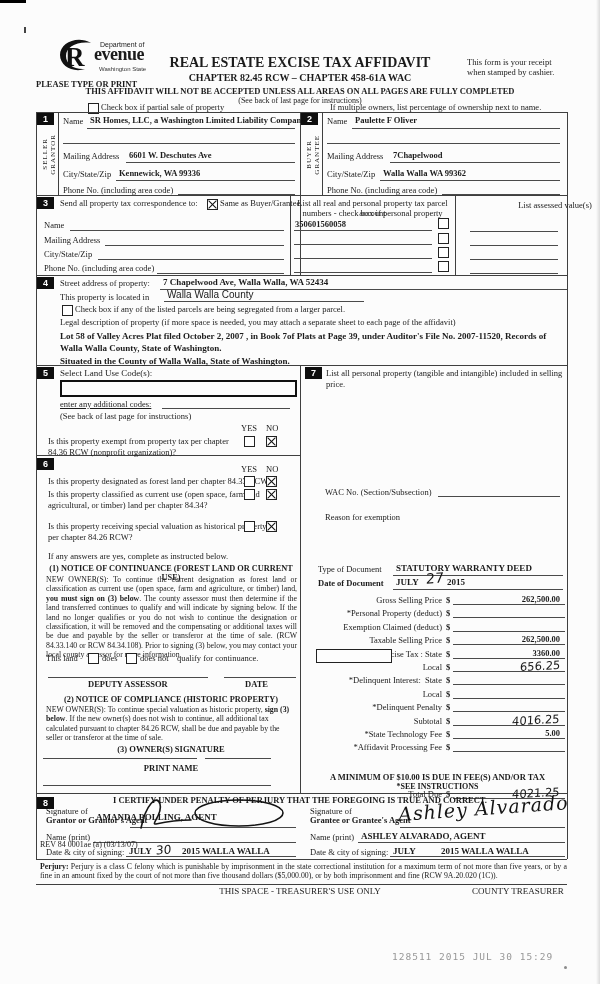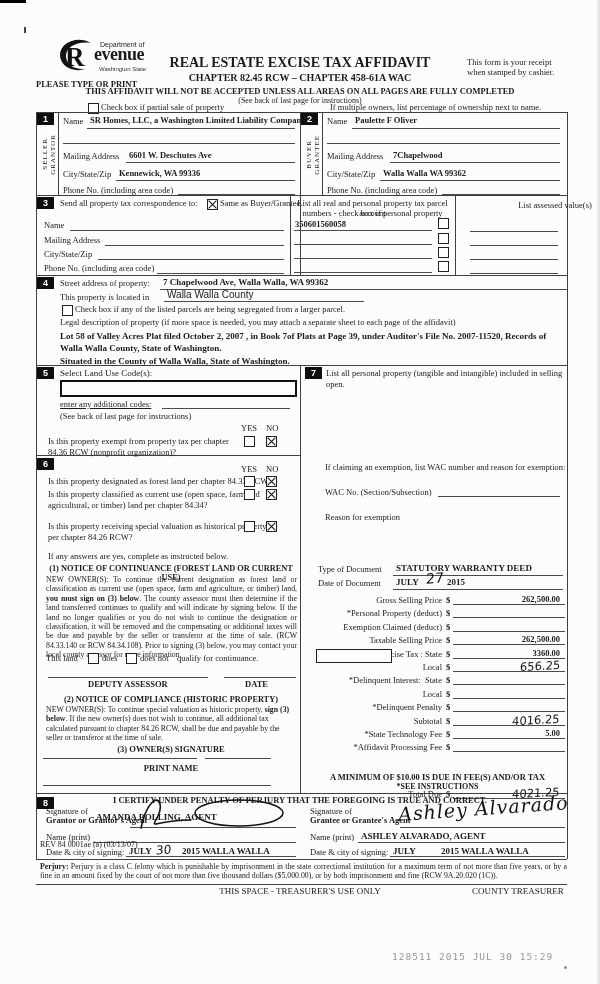--- a/index.html
+++ b/index.html
@@ -139,21 +139,21 @@
   <div class="cb" style="left:438px;top:261px;"></div>
 
   <div class="s ctr t85" style="left:457px;top:200px;width:108px;margin-left:44px;">List assessed value(s)</div>
   <div class="ul" style="left:470px;top:221px;width:88px;height:10px;"></div>
   <div class="ul" style="left:470px;top:235px;width:88px;height:10px;"></div>
   <div class="ul" style="left:470px;top:249px;width:88px;height:10px;"></div>
   <div class="ul" style="left:470px;top:263px;width:88px;height:10px;"></div>
 
   <div class="numbox" style="left:37px;top:277px;">4</div>
   <div class="s t85" style="left:60px;top:278px;">Street address of property:</div>
-  <div class="s b t9" style="left:163px;top:277px;">7 Chapelwood Ave, Walla Walla, WA  99362</div>
+  <div class="s b t9" style="left:163px;top:277px;">7 Chapelwood Ave, Walla Walla, WA  52434</div>
   <div class="ul" style="left:160px;top:279px;width:407px;height:10px;"></div>
   <div class="s t85" style="left:60px;top:292px;">This property is located in</div>
   <div class="s sans t10" style="left:167px;top:289px;">Walla Walla County</div>
   <div class="ul" style="left:164px;top:291px;width:200px;height:10px;"></div>
   <div class="cb" style="left:62px;top:305px;"></div>
   <div class="s t85" style="left:75px;top:304px;">Check box if any of the listed parcels are being segregated from a larger parcel.</div>
   <div class="s t85" style="left:60px;top:317px;">Legal description of property (if more space is needed, you may attach a separate sheet to each page of the affidavit)</div>
   <div class="s b t9" style="left:60px;top:330px;width:505px;line-height:12px;">Lot  58  of Valley Acres Plat filed October 2, 2007 , in Book 7of Plats at Page 39, under Auditor's File No. 2007-11520, Records of Walla Walla County, State of Washington.</div>
   <div class="s b t9" style="left:60px;top:356px;">Situated in the County of Walla Walla, State of Washington.</div>
 
@@ -165,39 +165,38 @@
   <div class="s t85" style="left:60px;top:411px;">(See back of last page for instructions)</div>
   <div class="s t85" style="left:241px;top:423px;">YES</div>
   <div class="s t85" style="left:266px;top:423px;">NO</div>
   <div class="s t85" style="left:48px;top:436px;">Is this property exempt from property tax per chapter</div>
   <div class="s t85" style="left:48px;top:447px;">84.36 RCW (nonprofit organization)?</div>
   <div class="cb" style="left:244px;top:436px;"></div>
   <div class="cb ck" style="left:266px;top:436px;"></div>
 
   <div class="numbox" style="left:305px;top:367px;">7</div>
   <div class="s t85" style="left:326px;top:368px;">List all personal property (tangible and intangible) included in selling</div>
-  <div class="s t85" style="left:326px;top:379px;">open.</div>
+  <div class="s t85" style="left:326px;top:379px;">price.</div>
 
   <div class="numbox" style="left:37px;top:458px;">6</div>
   <div class="s t85" style="left:241px;top:464px;">YES</div>
   <div class="s t85" style="left:266px;top:464px;">NO</div>
   <div class="s t85" style="left:48px;top:476px;">Is this property designated as forest land per chapter 84.33 RCW?</div>
   <div class="cb" style="left:244px;top:476px;"></div>
   <div class="cb ck" style="left:266px;top:476px;"></div>
   <div class="s t85" style="left:48px;top:489px;">Is this property classified as current use (open space, farm and</div>
   <div class="cb" style="left:244px;top:489px;"></div>
   <div class="cb ck" style="left:266px;top:489px;"></div>
   <div class="s t85" style="left:48px;top:500px;">agricultural, or timber) land per chapter 84.34?</div>
   <div class="s t85" style="left:48px;top:521px;">Is this property receiving special valuation as historical property</div>
   <div class="cb" style="left:244px;top:521px;"></div>
   <div class="cb ck" style="left:266px;top:521px;"></div>
   <div class="s t85" style="left:48px;top:532px;">per chapter 84.26 RCW?</div>
   <div class="s t85" style="left:48px;top:551px;">If any answers are yes, complete as instructed below.</div>
 
-  <div class="s t85" style="left:325px;top:462px;">If claiming an exemption, list WAC number and reason for exemption:</div>
   <div class="s t85" style="left:325px;top:487px;">WAC No. (Section/Subsection)</div>
   <div class="ul" style="left:438px;top:486px;width:122px;height:10px;"></div>
   <div class="s t85" style="left:325px;top:512px;">Reason for exemption</div>
 
   <div class="s b ctr" style="left:44px;top:564px;width:254px;font-size:8.3px;">(1) NOTICE OF CONTINUANCE (FOREST LAND OR CURRENT USE)</div>
   <div class="s t78" style="left:46px;top:575px;width:251px;text-align:justify;"><span>NEW OWNER(S): To continue the current designation as forest land or classification as current use (open space, farm and agriculture, or timber) land, </span><b>you must sign on (3) below</b><span>. The county assessor must then determine if the land transferred continues to qualify and will indicate by signing below. If the land no longer qualifies or you do not wish to continue the designation or classification, it will be removed and the compensating or additional taxes will be due and payable by the seller or transferor at the time of sale. (RCW 84.33.140 or RCW 84.34.108). Prior to signing (3) below, you may contact your local county assessor for more information.</span></div>
   <div class="s t85" style="left:46px;top:653px;">This land</div>
   <div class="cb" style="left:88px;top:653px;"></div>
   <div class="s t85" style="left:102px;top:653px;">does</div>
   <div class="cb" style="left:126px;top:653px;"></div>
@@ -212,21 +211,21 @@
   <div class="s t78" style="left:46px;top:705px;width:251px;"><span>NEW OWNER(S): To continue special valuation as historic property, </span><b>sign (3) below</b><span>. If the new owner(s) does not wish to continue, all additional tax calculated pursuant to chapter 84.26 RCW, shall be due and payable by the seller or transferor at the time of sale.</span></div>
   <div class="s b ctr t85" style="left:44px;top:744px;width:254px;">(3) OWNER(S) SIGNATURE</div>
   <div class="ul" style="left:43px;top:748px;width:154px;height:10px;"></div>
   <div class="ul" style="left:205px;top:748px;width:66px;height:10px;"></div>
   <div class="s b ctr t85" style="left:44px;top:763px;width:254px;">PRINT NAME</div>
   <div class="ul" style="left:43px;top:775px;width:228px;height:10px;"></div>
 
   <div class="s t85" style="left:318px;top:564px;">Type of Document</div>
   <div class="s b t9" style="left:396px;top:563px;">STATUTORY WARRANTY DEED</div>
   <div class="ul" style="left:393px;top:565px;width:170px;height:10px;"></div>
-  <div class="s t85" style="left:318px;top:578px;">Date of Document</div>
+  <div class="s t85" style="left:318px;top:578px;font-weight:bold;">Date of Document</div>
   <div class="s b t9" style="left:396px;top:577px;">JULY</div>
   <div class="s hand" style="left:426px;top:570px;font-size:14px;">27</div>
   <div class="s b t9" style="left:447px;top:577px;">2015</div>
   <div class="ul" style="left:393px;top:579px;width:170px;height:10px;"></div>
 
   <div class="trow" style="top:592px;">
       <span class="tlab">Gross Selling Price</span>
       <span class="tdol">$</span>
       <span class="tline"><span>262,500.00</span></span>
     </div>

